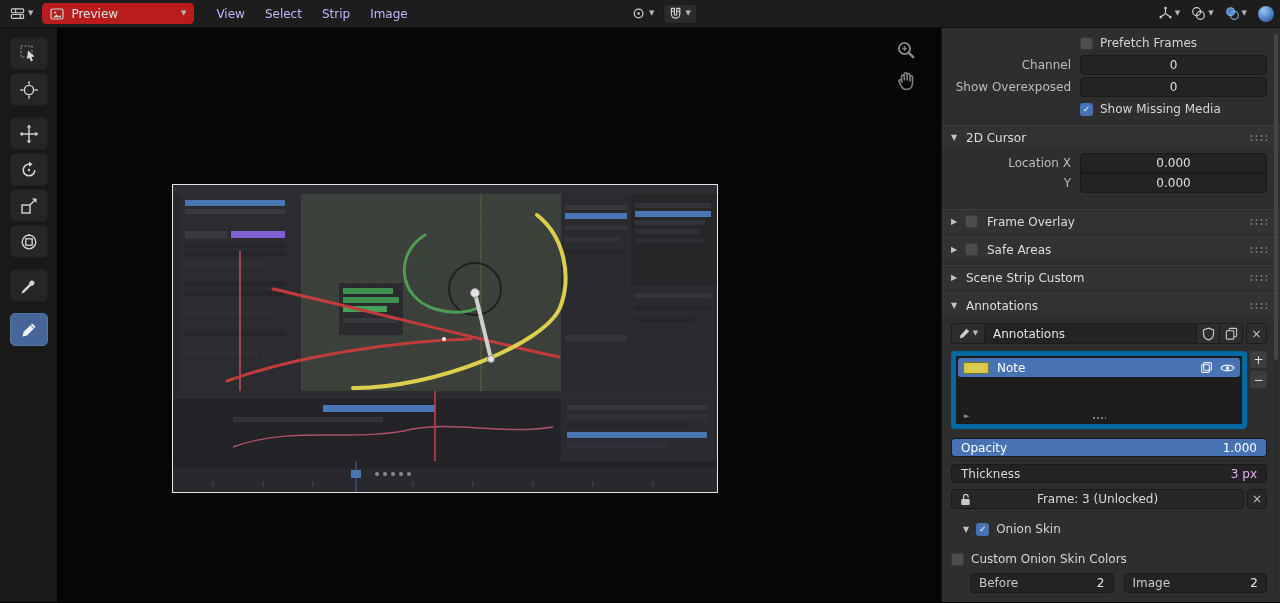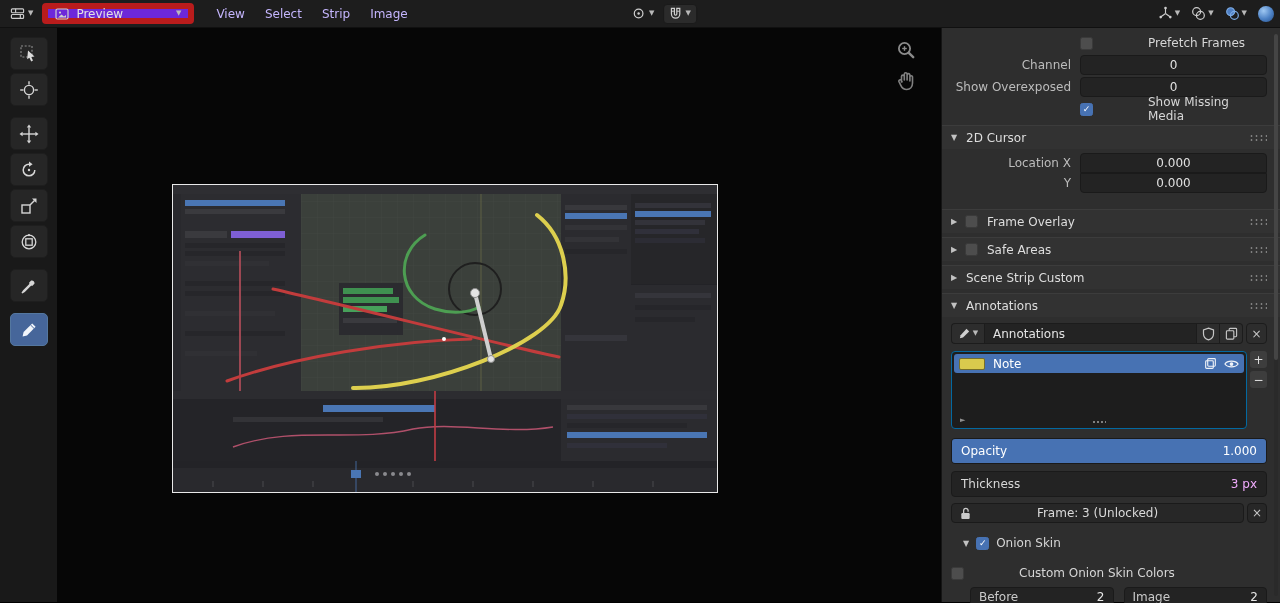--- a/index.html
+++ b/index.html
@@ -3,21 +3,21 @@
 <meta charset="utf-8">
 <style>
   * { box-sizing: border-box; margin: 0; padding: 0; }
   html,body { width:1280px; height:603px; overflow:hidden; }
   body { background:#000; font-family:"DejaVu Sans","Liberation Sans",sans-serif; font-size:12px; color:#c9c9c9; }
 
   
   .topbar { height:28px; background:#1d1d1d; border-bottom:1px solid #101010; display:flex; align-items:center; padding:0 6px; position:relative; }
   .hbtn { display:flex; align-items:center; gap:3px; padding:2px 4px; border-radius:3px; }
   .chev { font-size:7px; color:#b9b9b9; line-height:1; }
-  .mode-select { display:flex; align-items:center; height:21px; width:152px; background:#6d28d9; border:6px solid #b91c1c; border-radius:4px; padding:0 7px; margin-left:5px;justify-content:flex-end; }
+  .mode-select { display:flex; align-items:center; height:21px; width:152px; background:#b91c1c; border:1px solid #b91c1c; border-radius:4px; padding:0 7px; margin-left:5px;justify-content:flex-end; }
   .mode-select .lbl { margin-left:7px; color:#e2e2e2; flex:1; }
   .menubar { display:flex; margin-left:12px; }
   .menu-item { padding:3px 10px; color:#c4b5fd; border-radius:3px; }
   .center-tools { position:absolute; left:calc(50% + 22px); transform:translateX(-50%); display:flex; align-items:center; gap:5px; }
   .seg { display:flex; align-items:center; gap:3px; background:#2b2b2b; border:1px solid #1a1a1a; border-radius:4px; padding:2px 5px; }
   .hdr-right { position:absolute; right:6px; display:flex; align-items:center; gap:11px; }
   .hicon { display:flex; align-items:center; gap:2px; }
   .sphere { width:16px; height:16px; border-radius:50%; background:radial-gradient(circle at 35% 30%, #9ec7f2, #4b80c4 55%, #274e86); }
 
   
@@ -41,21 +41,21 @@
   .sb-scroll { position:absolute; right:2px; top:6px; bottom:6px; width:4px; background:#2a2a2a; border-radius:2px; }
   .sb-thumb { position:absolute; top:0; width:4px; height:58%; background:#454545; border-radius:2px; }
 
   .view-body, .cursor-body { padding:0 13px 0 8px; }
   .annot-body { padding:0 13px 0 9px; }
 
   .prow { display:flex; align-items:center; height:20px; margin-bottom:2px; }
   .plabel { width:130px; text-align:right; padding-right:9px; color:#bcbcbc; }
   .pfield { flex:1; }
   .indent { margin-left:130px; }
-  .chk-row { display:flex; align-items:center;gap:48px; }
+  .chk-row { display:flex; align-items:center; }
   .check { width:13px; height:13px; border-radius:2.5px; background:#4d4d4d; border:1px solid #3a3a3a; display:inline-flex; align-items:center; justify-content:center; margin-right:7px; flex:none; font-size:9px; line-height:1; color:transparent; }
   .check.on { background:#4772b3; border-color:#4772b3; color:#fff; }
   .chk-label { color:#d6d6d6; }
 
   .num-field { background:#232323; border:1px solid #1a1a1a; border-radius:4px; height:20px; display:flex; align-items:center; justify-content:center; color:#e0e0e0; }
   .r-top { border-radius:4px 4px 0 0; margin-bottom:1px; }
   .r-bot { border-radius:0 0 4px 4px; }
 
   .phead { height:24px; display:flex; align-items:center; padding:0 13px 0 9px; border-top:1px solid #3c3c3c; background:#323232; }
   .phead .tri { width:14px; font-size:8px; color:#c2c2c2; }
@@ -64,31 +64,31 @@
   .mt6{margin-top:6px;} .mt16{margin-top:16px;} .mt4{margin-top:4px;}
 
   .datablock-row { display:flex; height:21px; margin-top:6px; }
   .db-browse { width:33px; background:#2d2d2d; border:1px solid #1c1c1c; border-right:none; border-radius:4px 0 0 4px; display:flex; align-items:center; justify-content:center; gap:2px; }
   .db-name { flex:1; background:#232323; border:1px solid #1c1c1c; display:flex; align-items:center; padding-left:8px; color:#e3e3e3; }
   .db-btn { width:23px; background:#2d2d2d; border:1px solid #1c1c1c; border-left:none; display:flex; align-items:center; justify-content:center; }
   .db-btn.last { border-radius:0 4px 4px 0; }
   .db-close { width:21px; margin-left:3px; background:#2d2d2d; border:1px solid #1c1c1c; border-radius:4px; display:flex; align-items:center; justify-content:center; color:#c6c6c6; font-size:12px; }
 
   .list-wrap { display:flex; margin-top:7px; }
-  .list-box { flex:1; height:78px; background:#1d1d1d; border:1px solid #0369a1; border-radius:4px; position:relative; }
+  .list-box { flex:1; height:78px; background:#1d1d1d; border:5px solid #0369a1; border-radius:4px; position:relative; }
   .layer-row { position:absolute; left:2px; right:2px; top:2px; height:19px; background:#4772b3; border-radius:3px; display:flex; align-items:center; padding:0 5px; }
   .swatch { width:26px; height:12px; border-radius:2px; border:1px solid rgba(0,0,0,.45); flex:none; }
   .layer-name { color:#fff; margin-left:8px; flex:1; }
   .layer-icons { display:flex; align-items:center; gap:7px; }
   .list-expand { position:absolute; left:8px; bottom:4px; font-size:7px; color:#8f8f8f; }
   .grip.sm { position:absolute; bottom:3px; left:50%; transform:translateX(-50%); width:14px; height:5px; background-size:4px 4px; }
   .list-ops { width:17px; margin-left:3px; display:flex; flex-direction:column; gap:3px; }
   .op-btn { width:17px; height:17px; background:#3d3d3d; border-radius:3px; color:#e0e0e0; display:flex; align-items:center; justify-content:center; font-size:12px; line-height:1; }
 
-  .slider-row { height:26px; border-radius:4px; background:#232323; border:1px solid #1a1a1a; position:relative; display:flex; align-items:center; justify-content:space-between; padding:0 9px; overflow:hidden; }
+  .slider-row { height:19px; border-radius:4px; background:#232323; border:1px solid #1a1a1a; position:relative; display:flex; align-items:center; justify-content:space-between; padding:0 9px; overflow:hidden; }
   .slider-row .fill { position:absolute; inset:0; background:#4772b3; }
   .slider-row span { position:relative; }
   .sl-label { color:#d8d8d8; } .sl-val { color:#f0abfc; }
   .opacity-row { margin-top:9px; } .opacity-row span { color:#fff; }
   .thick-row { margin-top:7px; }
 
   .frame-row { display:flex; margin-top:6px; height:20px; }
   .frame-field { flex:1; background:#272727; border:1px solid #1a1a1a; border-radius:4px; position:relative; display:flex; align-items:center; justify-content:center; color:#dadada; }
   .frame-field .lock { position:absolute; left:7px; top:3px; }
   .frame-close { width:20px; margin-left:3px; background:#272727; border:1px solid #1a1a1a; border-radius:4px; display:flex; align-items:center; justify-content:center; color:#c6c6c6; }

